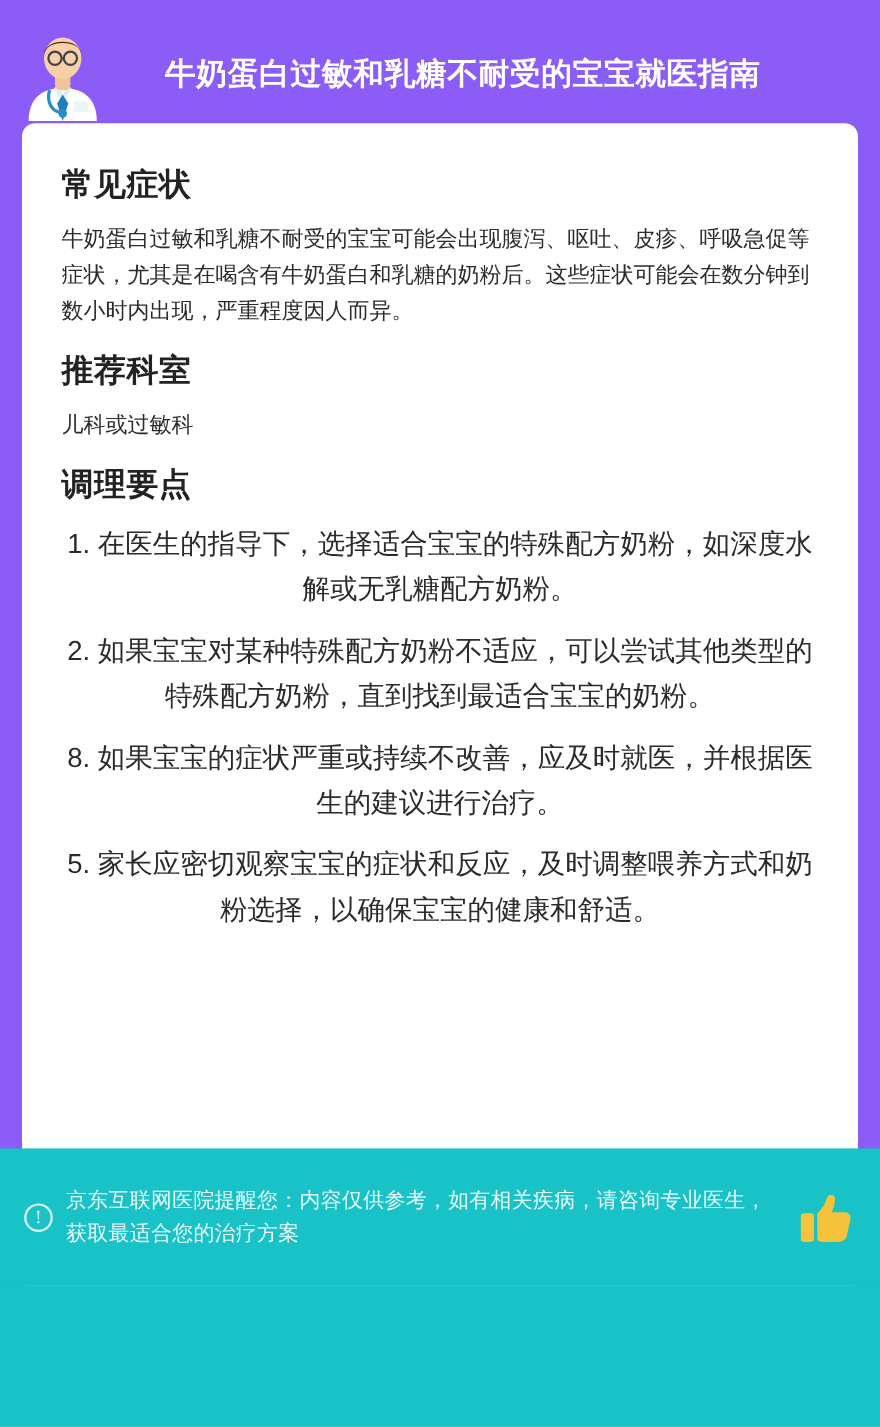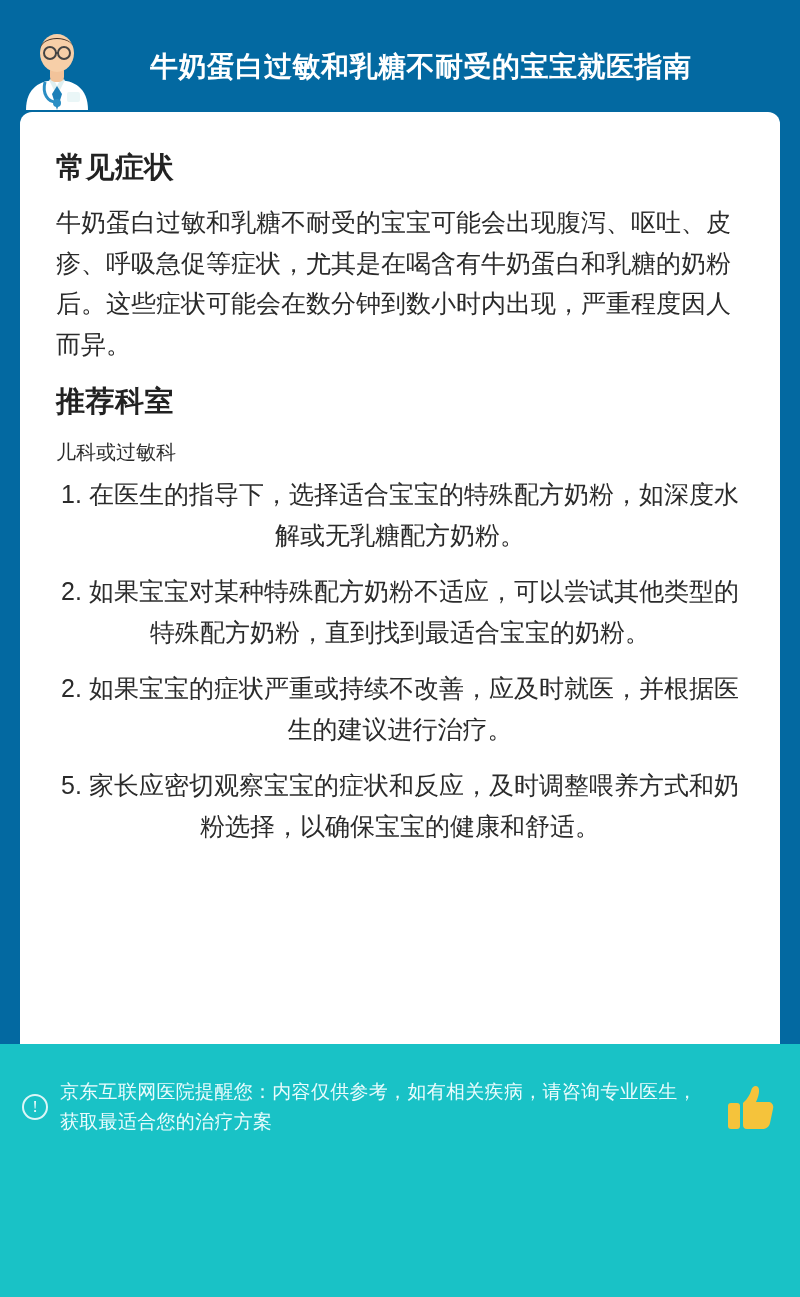--- a/index.html
+++ b/index.html
@@ -8,21 +8,21 @@
     padding: 0;
     width: 800px;
     height: 1297px;
     background: #19c2c6;
     font-family: "Liberation Sans", "DejaVu Sans", sans-serif;
   }
   .page {
     position: relative;
     width: 800px;
     height: 1169px;
-    background: #0369a1;
+    background: #8b5cf6;
     overflow: hidden;
   }
 
   
   .header {
     position: relative;
     height: 112px;
     padding: 0 18px;
     display: flex;
     align-items: flex-start;
@@ -62,21 +62,21 @@
     margin: 10px 0 14px 0;
     font-size: 29px;
     font-weight: bold;
     color: #222222;
     letter-spacing: 0.5px;
     font-family: Liberation Mono, monospace;
   }
   h2.section-title.tight { margin-top: 18px; }
   p.body-text {
     margin: 0 0 14px 0;
-    font-size: 25px;
+    font-size: 20px;
     line-height: 1.62;
     color: #2b2b2b;
   }
   p.plain {
     margin: 0 0 6px 0;
     font-size: 20px;
     line-height: 1.6;
     color: #2b2b2b;
   }
   ol.points {
@@ -166,24 +166,25 @@
   </div>
 
   <div class="card">
 
     <h2 class="section-title">常见症状</h2>
     <p class="body-text">牛奶蛋白过敏和乳糖不耐受的宝宝可能会出现腹泻、呕吐、皮疹、呼吸急促等症状，尤其是在喝含有牛奶蛋白和乳糖的奶粉后。这些症状可能会在数分钟到数小时内出现，严重程度因人而异。</p>
 
     <h2 class="section-title tight">推荐科室</h2>
     <p class="plain">儿科或过敏科</p>
 
+    <h2 class="section-title tight">调理要点</h2>
     <ol class="points">
       <li>1. 在医生的指导下，选择适合宝宝的特殊配方奶粉，如深度水解或无乳糖配方奶粉。</li>
       <li>2. 如果宝宝对某种特殊配方奶粉不适应，可以尝试其他类型的特殊配方奶粉，直到找到最适合宝宝的奶粉。</li>
-      <li>2. 如果宝宝的症状严重或持续不改善，应及时就医，并根据医生的建议进行治疗。</li>
+      <li>8. 如果宝宝的症状严重或持续不改善，应及时就医，并根据医生的建议进行治疗。</li>
       <li>5. 家长应密切观察宝宝的症状和反应，及时调整喂养方式和奶粉选择，以确保宝宝的健康和舒适。</li>
     </ol>
   </div>
 
   <div class="footer">
     <span class="footer-icon">!</span>
     <div class="footer-text">京东互联网医院提醒您：内容仅供参考，如有相关疾病，请咨询专业医生，获取最适合您的治疗方案</div>
     <span class="thumb">
       <svg width="56" height="56" viewBox="0 0 56 56" xmlns="http://www.w3.org/2000/svg">
         <rect x="6" y="24" width="12" height="26" rx="3" fill="#f5c33b"></rect>

